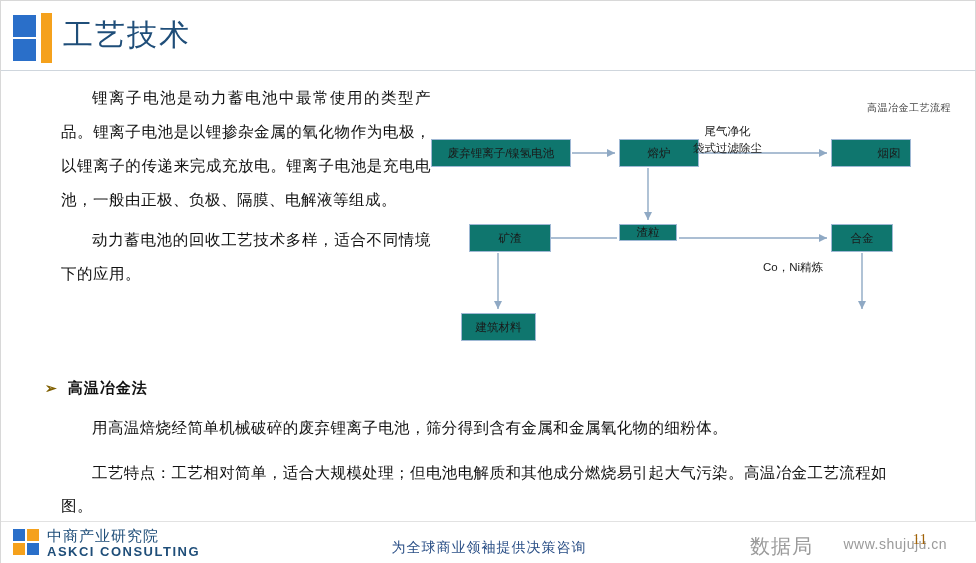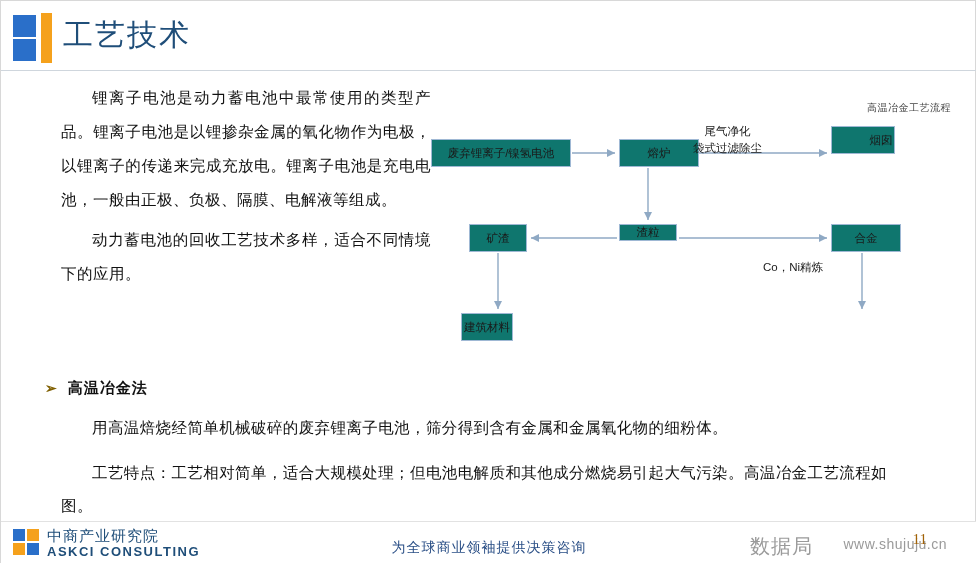--- a/index.html
+++ b/index.html
@@ -118,25 +118,25 @@
     color: #1a1a1a;
     display: flex;
     align-items: center;
     justify-content: center;
     text-align: center;
     box-sizing: border-box;
     white-space: nowrap;
   }
   .n-waste  { left: 0px;   top: 38px;  width: 140px; height: 28px; }
   .n-kiln   { left: 188px; top: 38px;  width: 80px;  height: 28px; }
-  .n-stack  { left: 400px; top: 25px;  width: 64px;  height: 28px; padding-left: 36px; }
-  .n-slag   { left: 38px;  top: 123px; width: 58px;  height: 28px; text-align: right; }
+  .n-stack  { left: 400px; top: 38px;  width: 80px;  height: 28px; padding-left: 36px; }
+  .n-slag   { left: 38px;  top: 123px; width: 82px;  height: 28px; text-align: right; }
   .n-gran   { left: 188px; top: 123px; width: 58px;  height: 17px; }
-  .n-alloy  { left: 400px; top: 123px; width: 70px;  height: 28px; }
-  .n-build  { left: 30px;  top: 212px; width: 52px;  height: 28px; }
+  .n-alloy  { left: 400px; top: 123px; width: 62px;  height: 28px; }
+  .n-build  { left: 30px;  top: 212px; width: 75px;  height: 28px; }
   .n-newbat { left: 360px; top: 212px; width: 140px; height: 28px; }
 
   .label-free {
     position: absolute;
     font-family: "Liberation Sans", sans-serif;
     font-size: 11.5px;
     color: #1a1a1a;
     white-space: nowrap;
     text-align: center;
     line-height: 17px;

